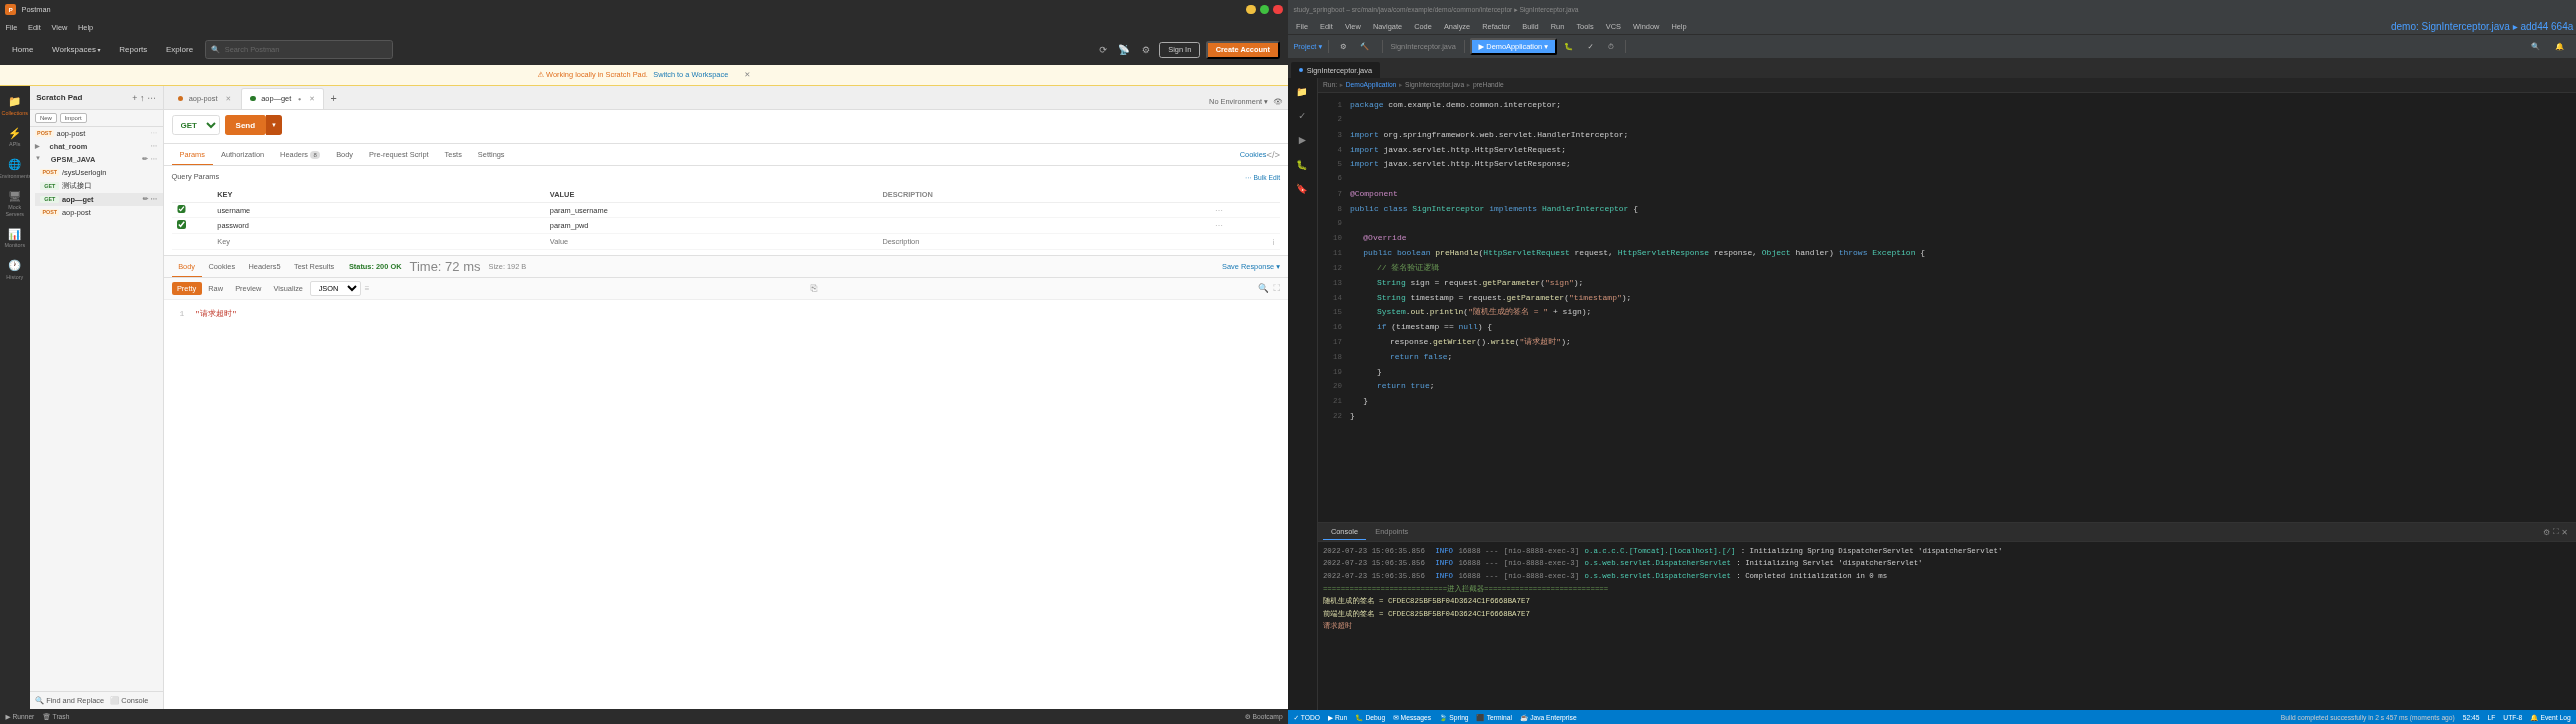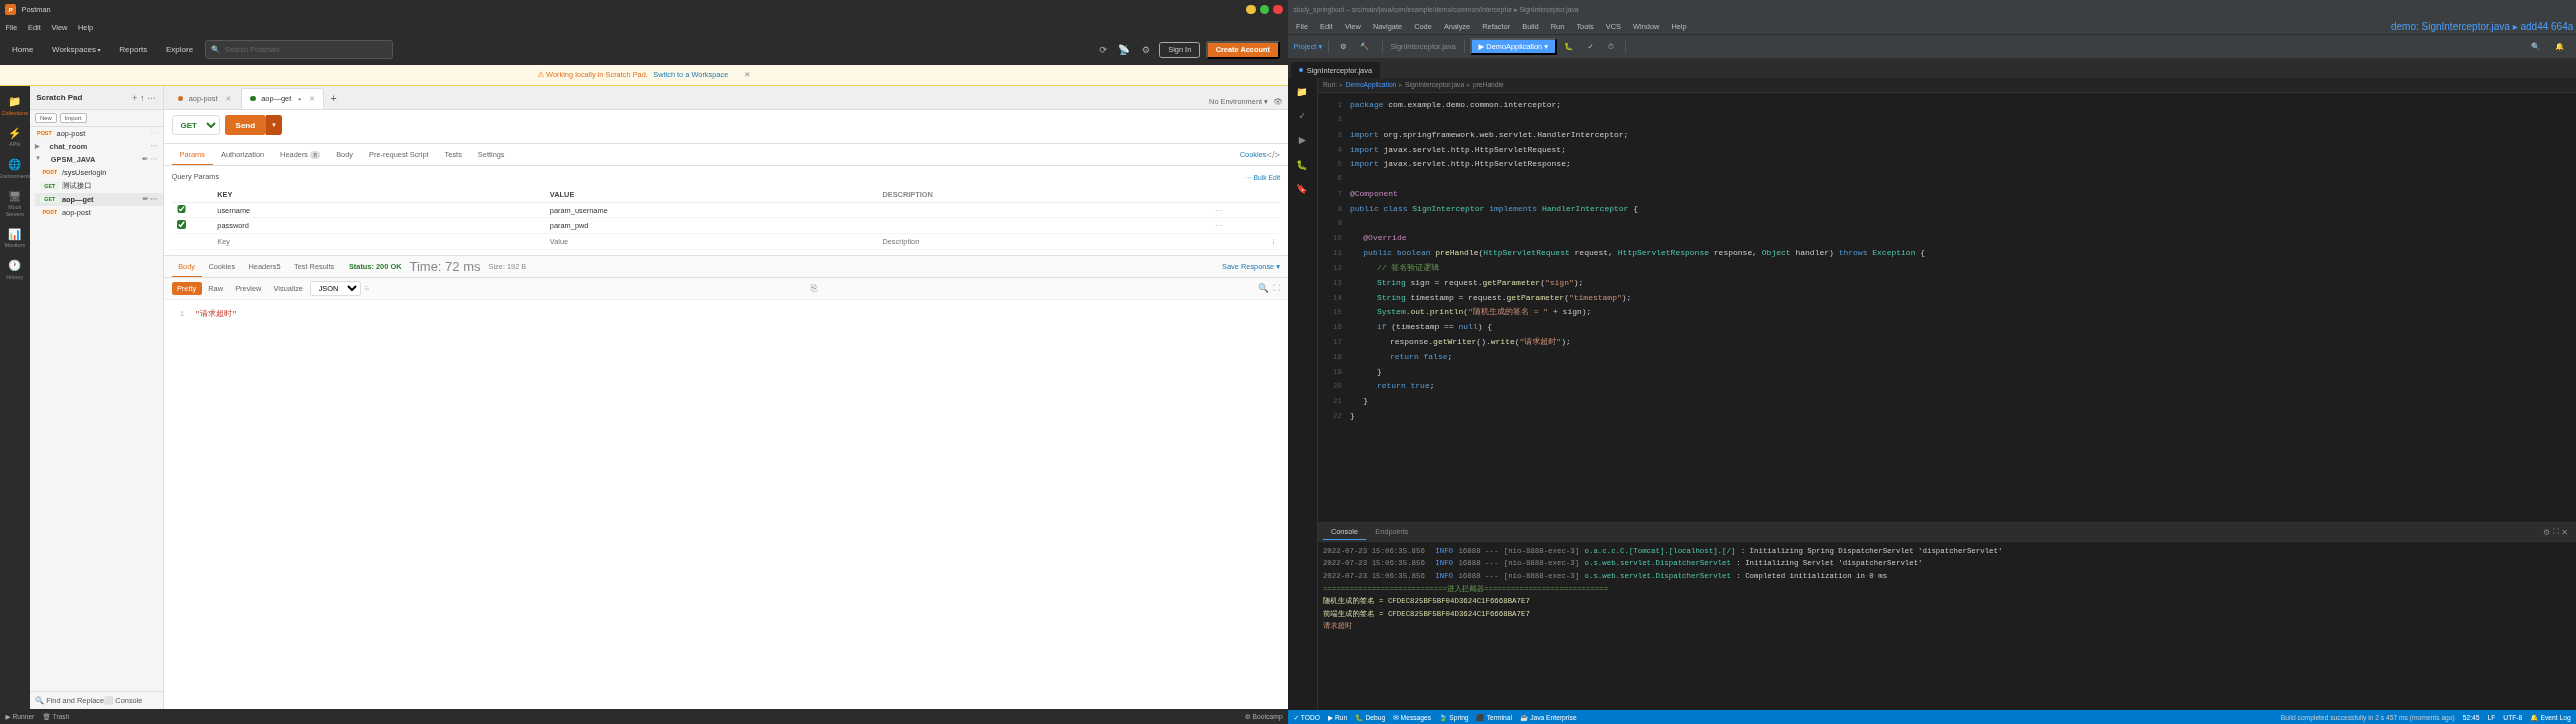--- a/index.html
+++ b/index.html
@@ -234,21 +234,21 @@
       gap: 10px;
     }
     .chevron { font-size: 6px; color: #888; }
 
     .sidebar-bottom {
       margin-top: auto;
       padding: 4px 5.4px;
       border-top: 0.7px solid #ddd;
       display: flex;
       align-items: center;
-      gap: 0;
+      gap: 6px;
       font-size: 7.4px;
       color: #555;
     }
 
     
     .main-content {
       flex: 1;
       display: flex;
       flex-direction: column;
       background: #f8f8f8;

